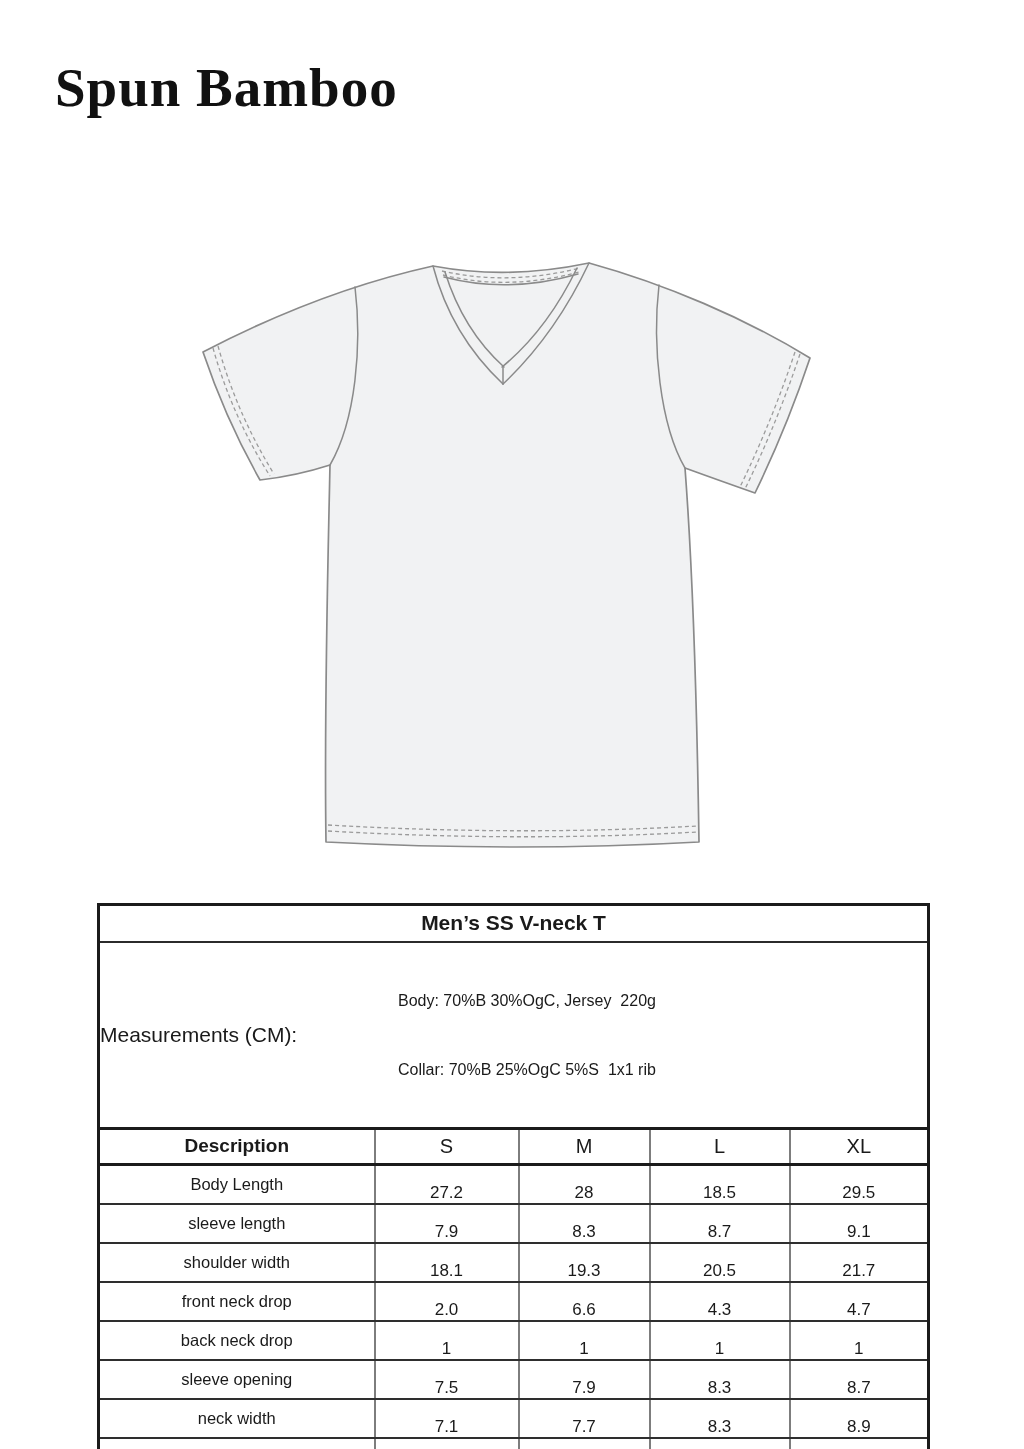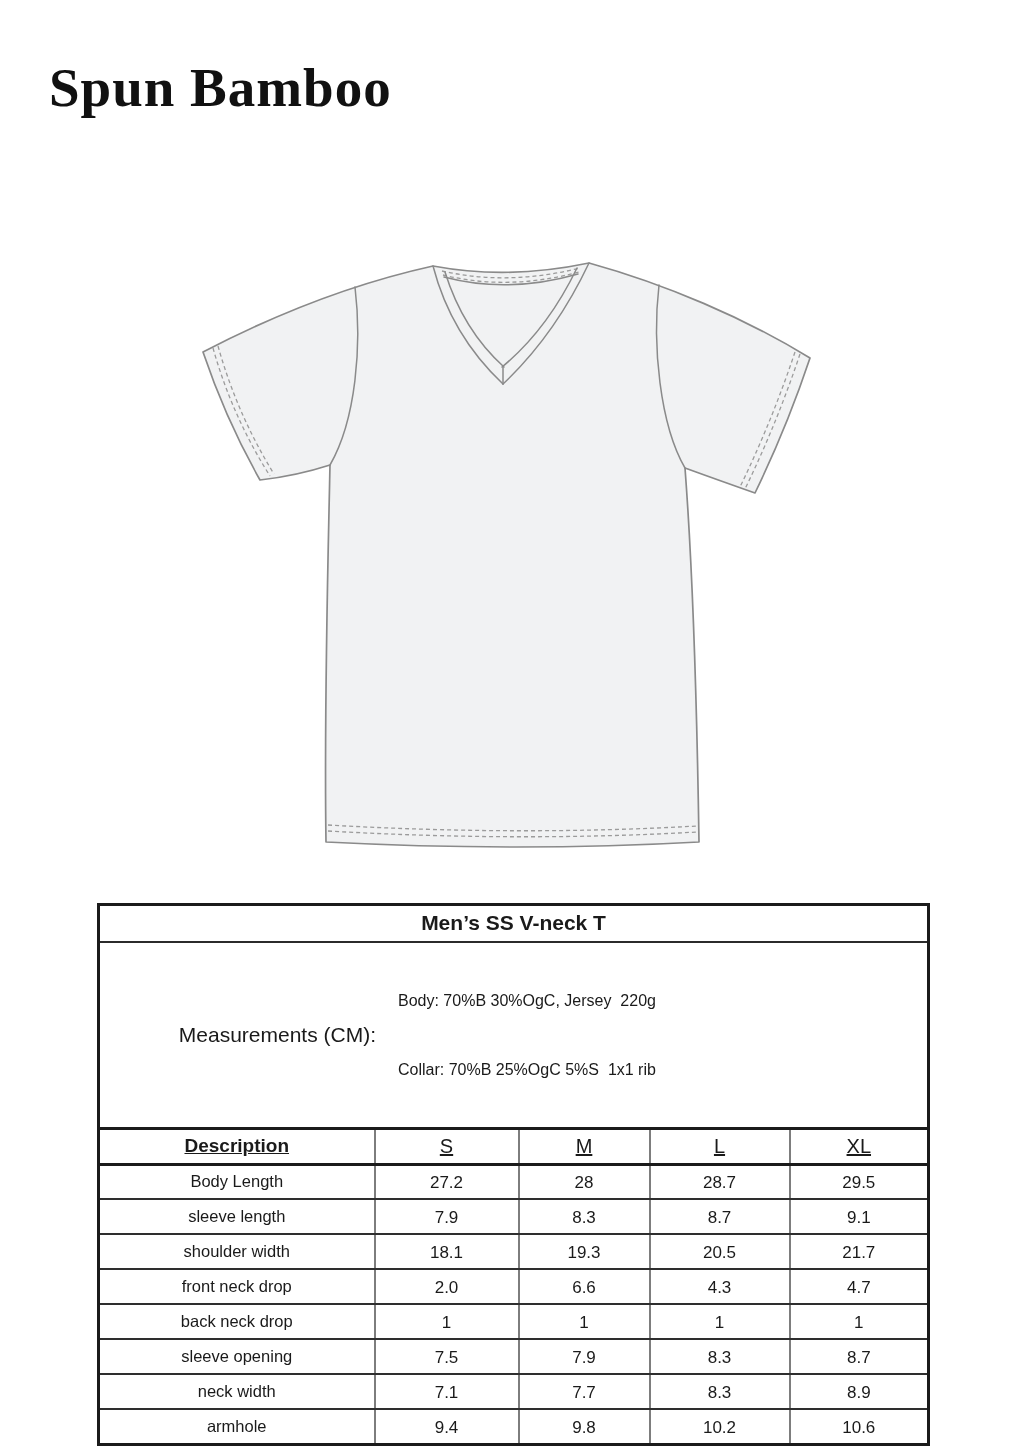--- a/index.html
+++ b/index.html
@@ -9,21 +9,21 @@
     height:1449px;
     background:#ffffff;
     font-family:"Liberation Sans", sans-serif;
     color:#1a1a1a;
     overflow:hidden;
   }
 
   
   .brand-title{
     position:absolute;
-    left:49px; top:56px;
+    left:55px; top:56px;
     margin:0;
     font-family:"Liberation Serif", serif;
     font-weight:bold;
     font-size:55px;
     letter-spacing:1px;
     color:#111111;
   }
   .subhead{
     position:absolute;
     left:155px; top:134px;
@@ -62,50 +62,50 @@
     font-weight:bold;
     font-size:21px;
     border-bottom:2px solid #2b2b2b;
   }
   tr.r-meas{height:62px;}
   tr.r-meas td{border-bottom:3px solid #1b1b1b;}
   .meas-flex{display:flex;align-items:center;height:100%;}
   .meas-label{
     width:276px;
     flex:0 0 276px;
-    text-align:right;
+    text-align:left;
     font-size:21px;
   }
   .fabric{
     flex:1;
     padding-left:22px;
     font-size:16px;
     line-height:23px;
     white-space:pre;
   }
-  tr.r-head{height:36px;text-decoration:underline;}
+  tr.r-head{height:36px;}
   tr.r-head th{
     font-size:20px;
     text-align:center;
     vertical-align:middle;
     border-bottom:3px solid #1b1b1b;
     font-weight:normal;
   }
   tr.r-head th.desc{font-weight:bold;font-size:19px;}
   tr.r-head th + th{border-left:2px solid #7d7d7d;}
 
   tbody.rows tr{height:35px;border-radius:8px;}
   tbody.rows td{
     text-align:center;
     vertical-align:middle;
     font-size:17px;
     border-bottom:2px solid #2e2e2e;
   }
   tbody.rows tr:last-child td{border-bottom:none;}
-  tbody.rows td + td{border-left:2px solid #7d7d7d;padding-top:3px;}
+  tbody.rows td + td{border-left:2px solid #7d7d7d;padding-top:17px;}
   tbody.rows td.lbl{font-size:16.5px;padding-top:0;}
 </style>
 </head>
 <body>
 
 <div class="page">
 
   <h1 class="brand-title">Spun Bamboo</h1>
 
 
@@ -178,21 +178,21 @@
         <th>M</th>
         <th>L</th>
         <th>XL</th>
       </tr>
     </tbody>
     <tbody class="rows" id="spec-rows">
         <tr>
           <td class="lbl">Body Length</td>
           <td>27.2</td>
           <td>28</td>
-          <td>28.7</td>
+          <td>18.5</td>
           <td>29.5</td>
         </tr>
         <tr>
           <td class="lbl">sleeve length</td>
           <td>7.9</td>
           <td>8.3</td>
           <td>8.7</td>
           <td>9.1</td>
         </tr>
         <tr>

